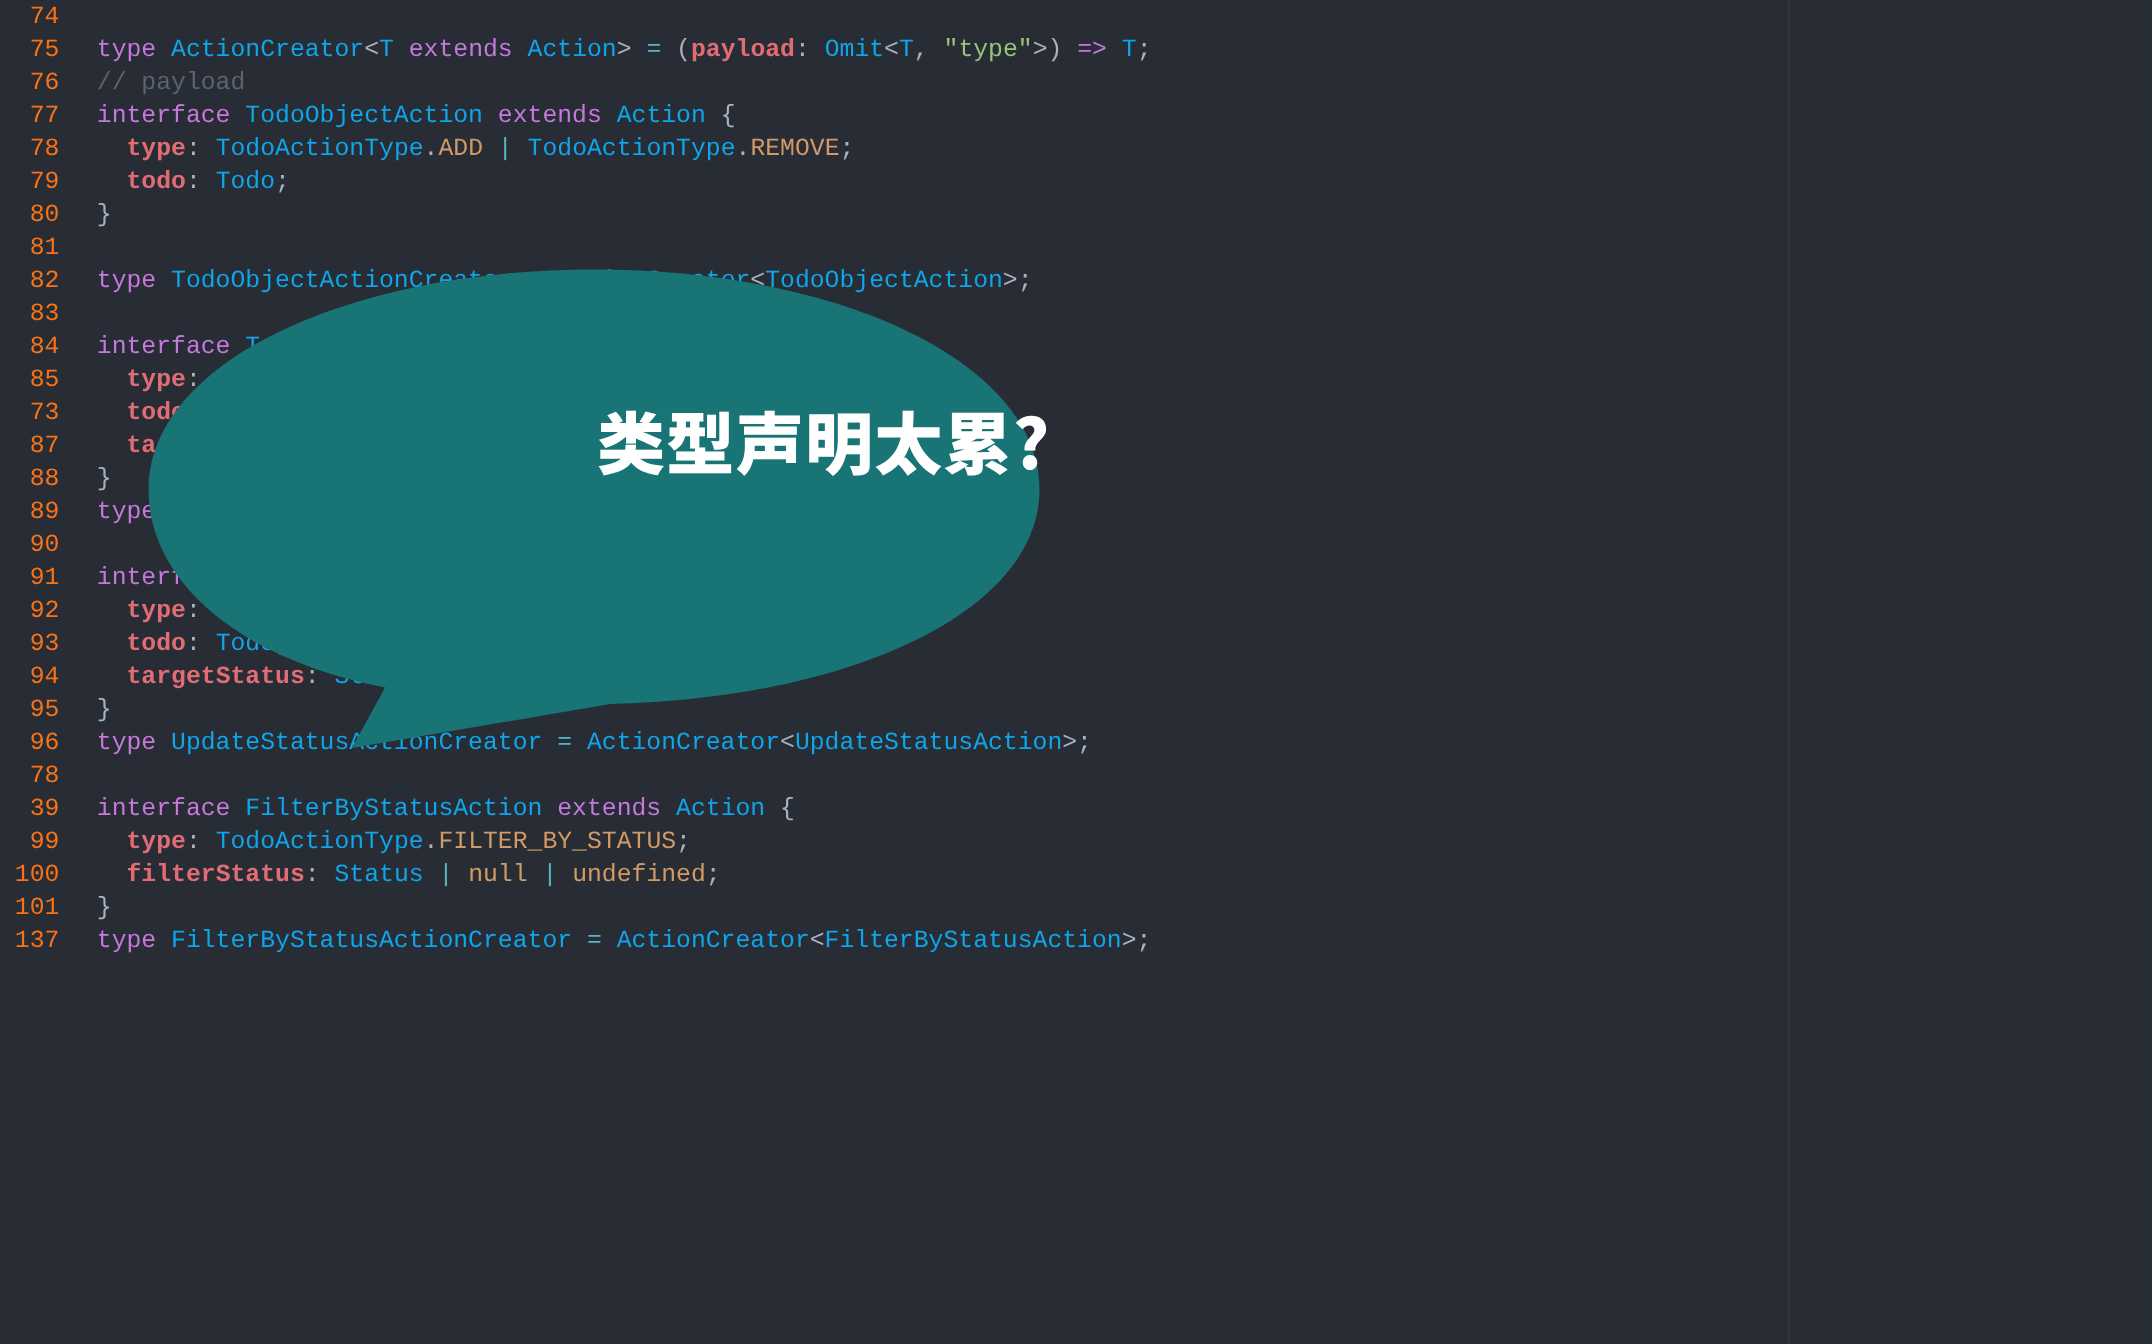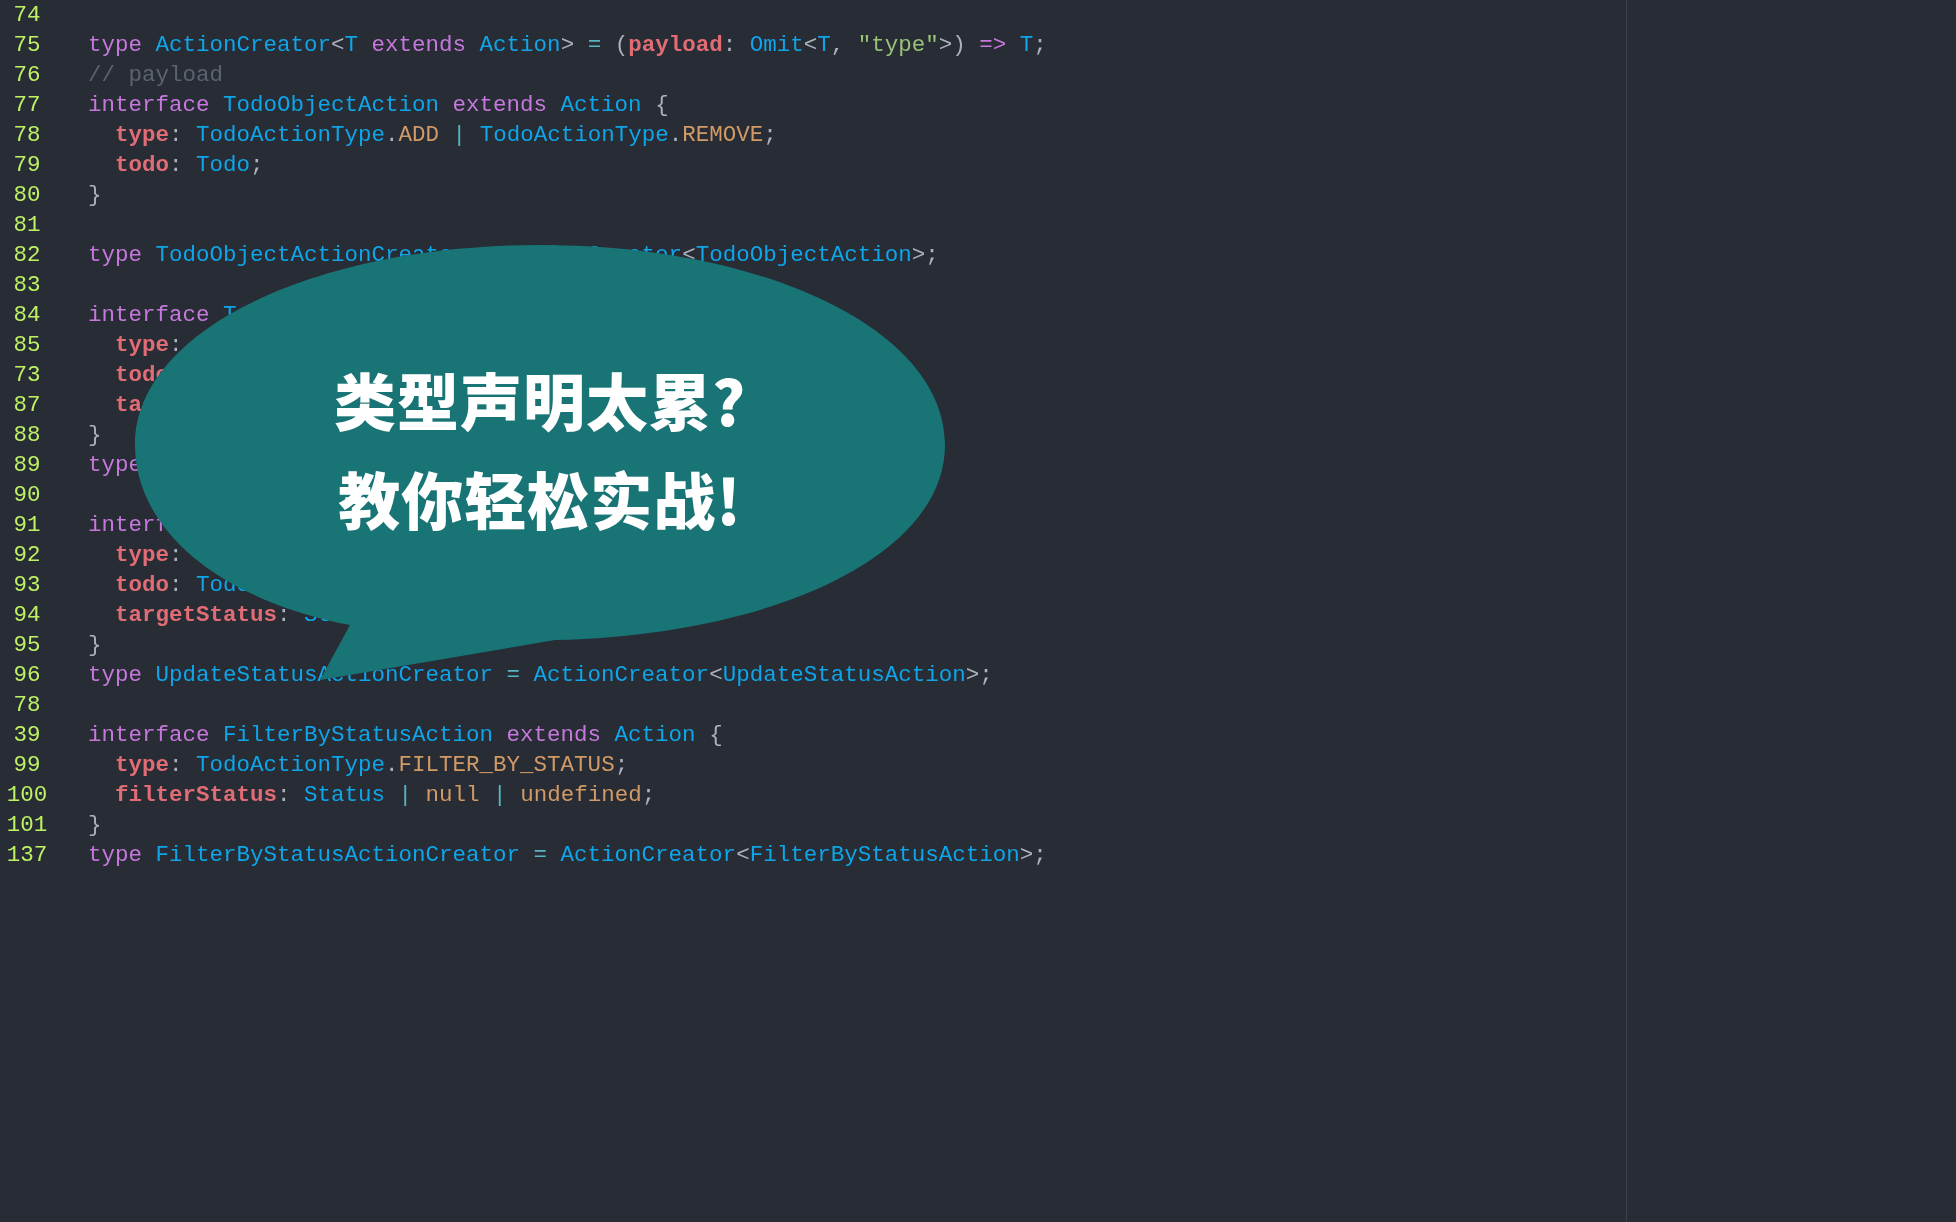--- a/index.html
+++ b/index.html
@@ -13,23 +13,23 @@
     position: relative;
   }
   .editor {
     display: flex;
     width: 100%;
     height: 100%;
   }
   .gutter {
     width: 68px;
     flex: 0 0 68px;
-    text-align: center;
+    text-align: right;
     padding-right: 14px;
-    color: #bef264;
+    color: #f97316;
     user-select: none;
     padding-top: 0;
   }
   .gutter div { height: 30px; }
   .code {
     flex: 1;
     padding-left: 20px;
     white-space: pre;
     color: #abb2bf;
     position: relative;
@@ -59,21 +59,21 @@
     top: 235px;
     width: 830px;
     height: 445px;
     pointer-events: none;
   }
   .bubble svg { width: 100%; height: 100%; display: block; }
   .bubble-text {
     position: absolute;
     left: 0; right: 0;
     top: 115px;
-    text-align: center;
+    text-align: right;
     font-family: -apple-system, "Noto Sans CJK SC", "PingFang SC", "Microsoft YaHei", sans-serif;
     font-weight: 900;
     color: #ffffff;
     font-size: 62px;
     line-height: 1.6;
     letter-spacing: 1px;
   }
 </style>
 </head>
 <body>
@@ -120,15 +120,14 @@
     <path d="M415 10
              C 640 10, 820 95, 820 210
              C 820 320, 650 400, 430 405
              L 195 445
              L 225 390
              C 95 365, 10 295, 10 210
              C 10 95, 190 10, 415 10 Z" fill="#187475"></path>
   </svg>
   <div class="bubble-text">
     <div>类型声明太累?</div>
-    <div>教你轻松实战!</div>
   </div>
 </div>
 
 </body></html>

